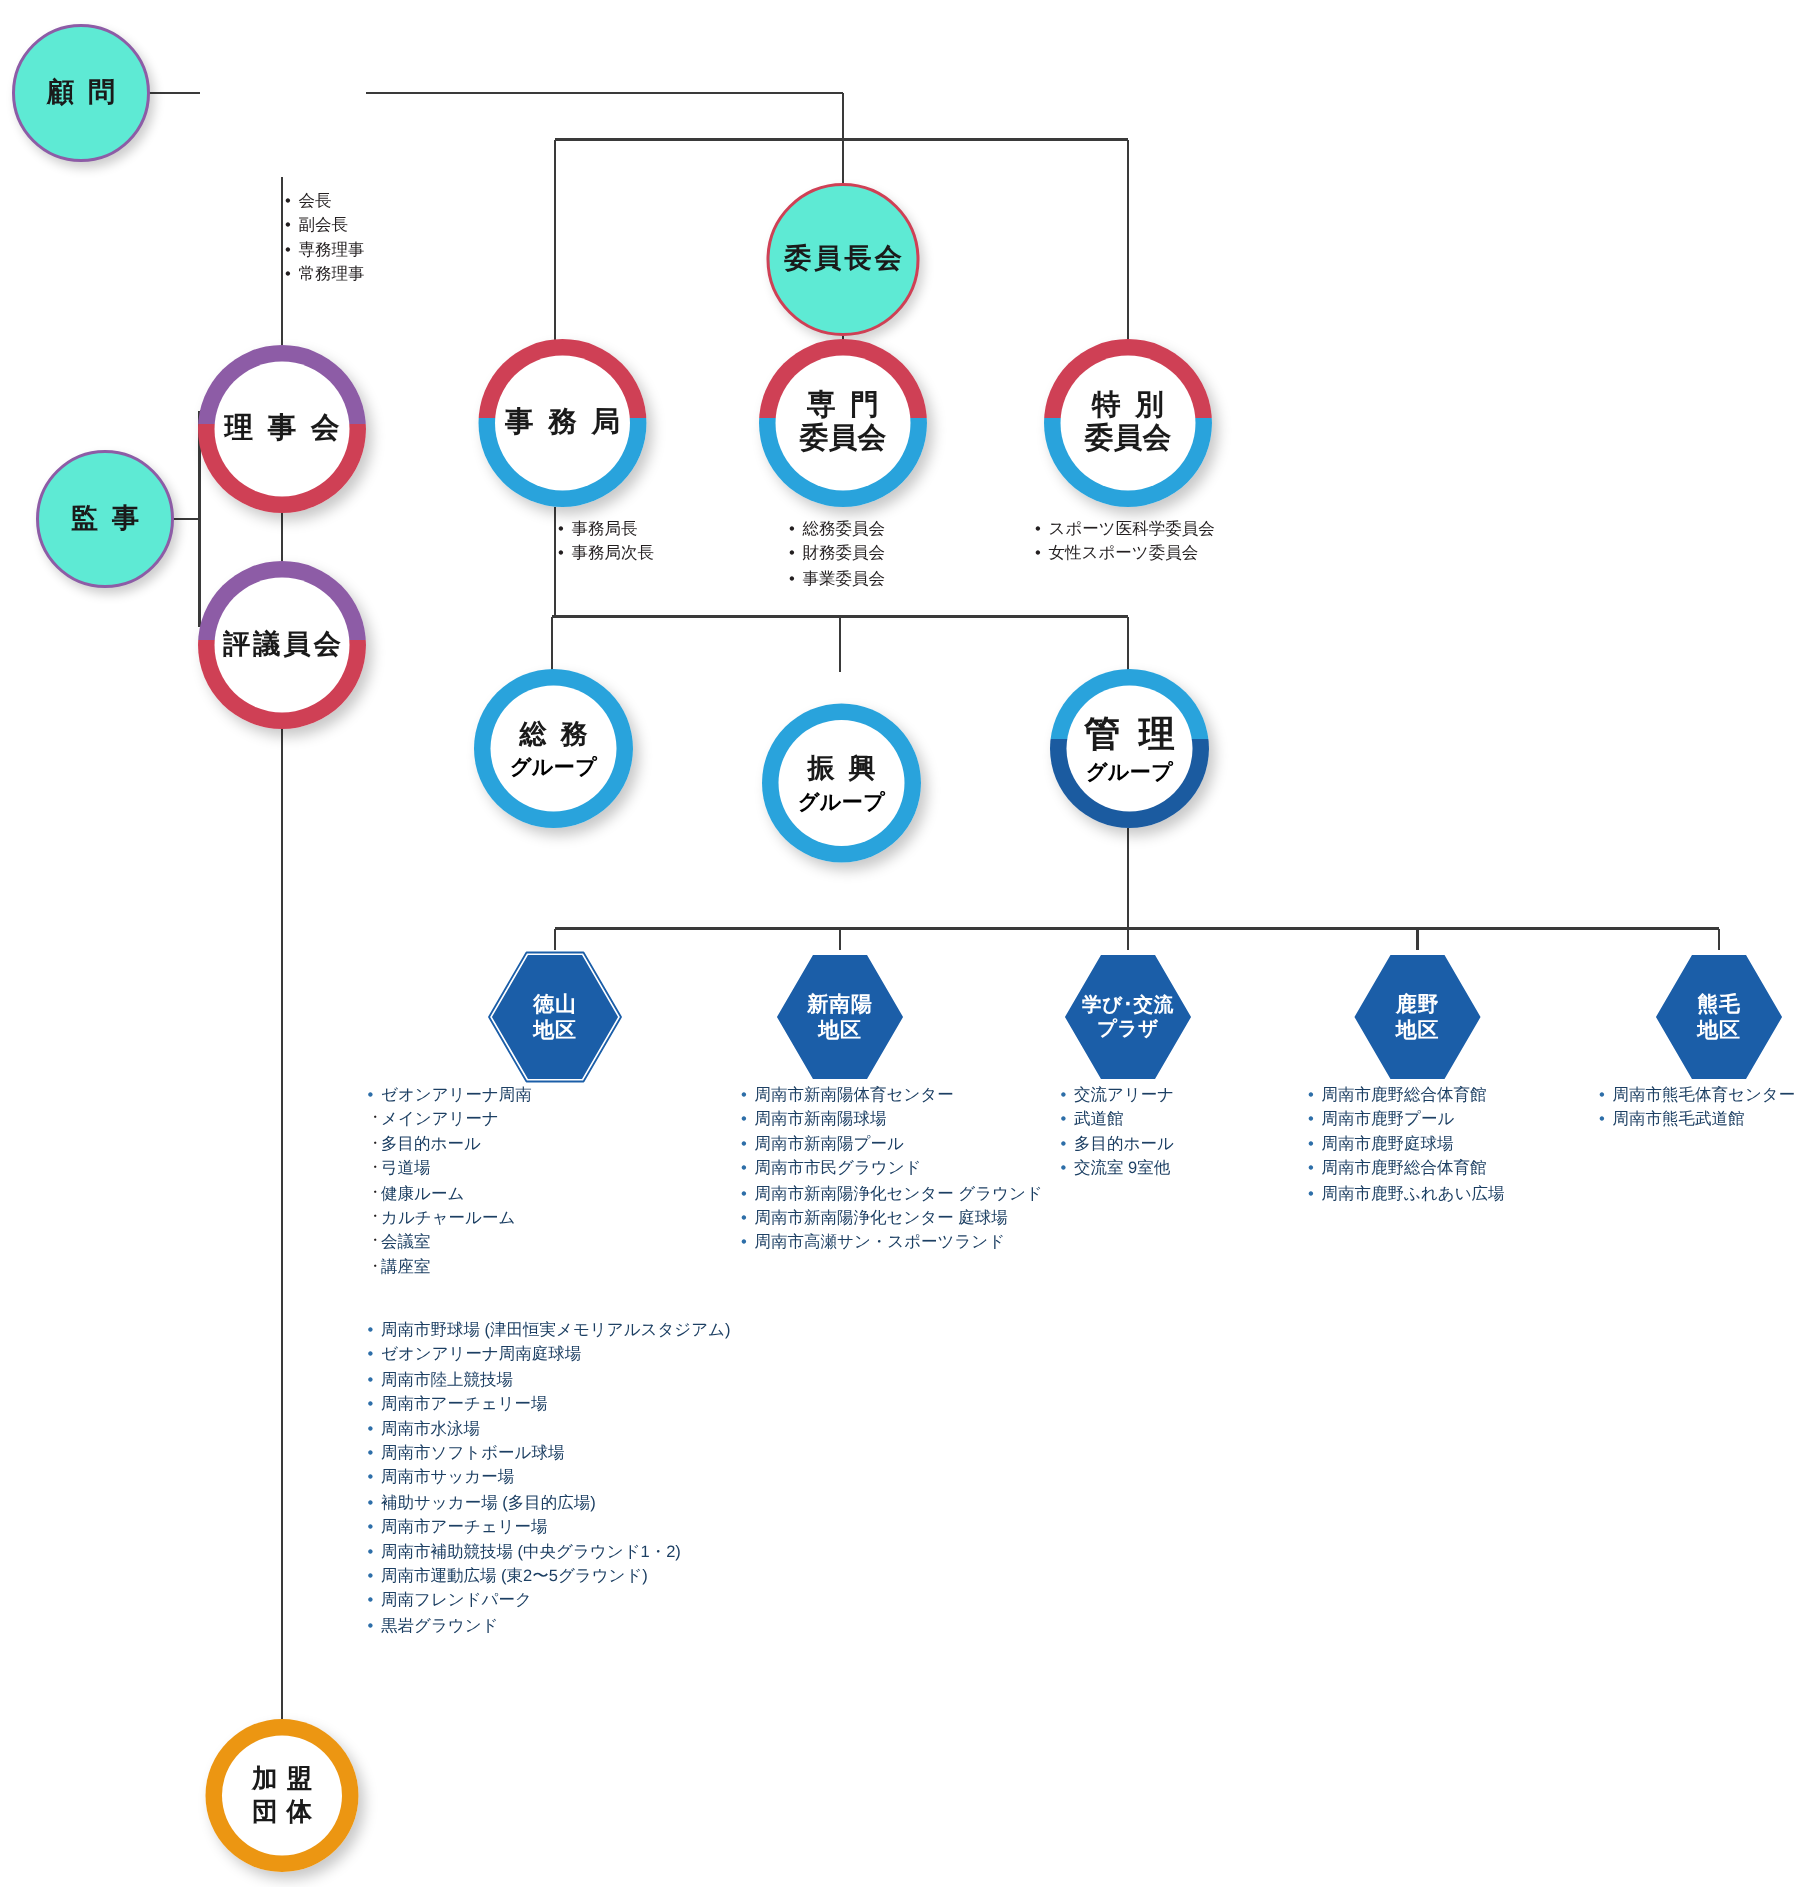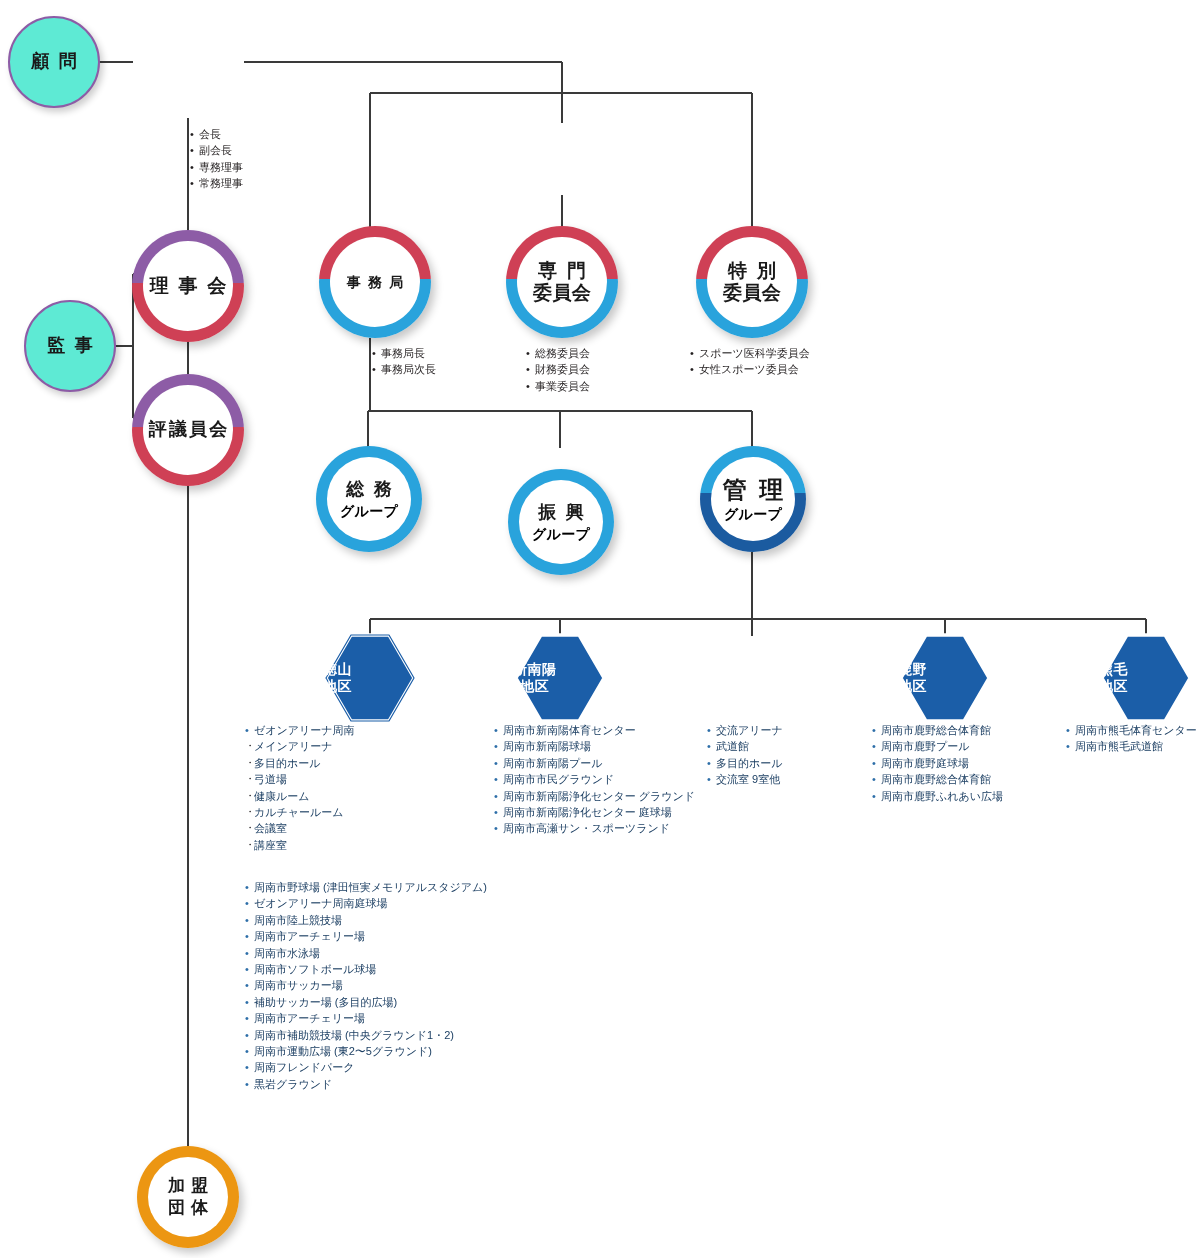--- a/index.html
+++ b/index.html
@@ -71,20 +71,21 @@
   }
   .ring-thick{background:transparent;isolation:isolate;}
   .ring-wrap{position:absolute;border-radius:50%;z-index:3;}
 
   
   .hex{
     position:absolute;
     z-index:3;
     display:flex;
     align-items:center;
+    justify-content:center;
   }
   .hex svg{position:absolute;left:0;top:0;}
   .hex .hlabel{
     position:relative;
     z-index:2;
     color:#ffffff;
     font-weight:bold;
     font-size:14px;
     line-height:1.25;
     text-align:center;
@@ -189,24 +190,27 @@
 
   <div class="node ring-thin" style="left:24px;top:300px;width:92px;height:92px;">
     <span class="lbl" style="font-size:18px;">監 事</span>
   </div>
 
   <div class="ring-wrap ring-thick node" style="left:132px;top:374px;width:112px;height:112px;--rw:11px;
               --ringbg:linear-gradient(180deg,#8d5ca6 0%,#8d5ca6 47%,#cf4055 47%,#cf4055 100%);">
     <span class="lbl" style="font-size:18px;">評議員会</span>
   </div>
 
+  <div class="node ring-thin-red" style="left:511px;top:122px;width:102px;height:102px;">
+    <span class="lbl" style="font-size:18px;">委員長会</span>
+  </div>
 
   <div class="ring-wrap ring-thick node" style="left:319px;top:226px;width:112px;height:112px;--rw:11px;
               --ringbg:linear-gradient(180deg,#cf4055 0%,#cf4055 47%,#29a3dc 47%,#29a3dc 100%);">
-    <span class="lbl" style="font-size:14px;">事 務 局</span>
+    <span class="lbl" style="font-size:19px;">事 務 局</span>
   </div>
   <div class="blist dark" style="left:372px;top:345px;">
     <div class="row">
         <span class="bu">•</span>
         <span class="tx">事務局長</span>
       </div>
     <div class="row">
         <span class="bu">•</span>
         <span class="tx">事務局次長</span>
       </div>
@@ -290,20 +294,29 @@
   <div class="hex" style="left:513px;top:632px;width:94px;height:92px;">
     <svg width="94" height="92" viewBox="0 0 94 92">
       <polygon points="28,3 66,3 91,46 66,89 28,89 3,46" fill="#1b5ea8" stroke="#ffffff" stroke-width="3.4" stroke-linejoin="round"></polygon>
     </svg>
     <div class="hlabel">
       <span>新南陽</span><br>
       <span>地区</span>
     </div>
   </div>
 
+  <div class="hex" style="left:705px;top:632px;width:94px;height:92px;">
+    <svg width="94" height="92" viewBox="0 0 94 92">
+      <polygon points="28,3 66,3 91,46 66,89 28,89 3,46" fill="#1b5ea8" stroke="#ffffff" stroke-width="3.4" stroke-linejoin="round"></polygon>
+    </svg>
+    <div class="hlabel" style="font-size:13px;">
+      <span>学び･交流</span><br>
+      <span>プラザ</span>
+    </div>
+  </div>
 
   <div class="hex" style="left:898px;top:632px;width:94px;height:92px;">
     <svg width="94" height="92" viewBox="0 0 94 92">
       <polygon points="28,3 66,3 91,46 66,89 28,89 3,46" fill="#1b5ea8" stroke="#ffffff" stroke-width="3.4" stroke-linejoin="round"></polygon>
     </svg>
     <div class="hlabel">
       <span>鹿野</span><br>
       <span>地区</span>
     </div>
   </div>

